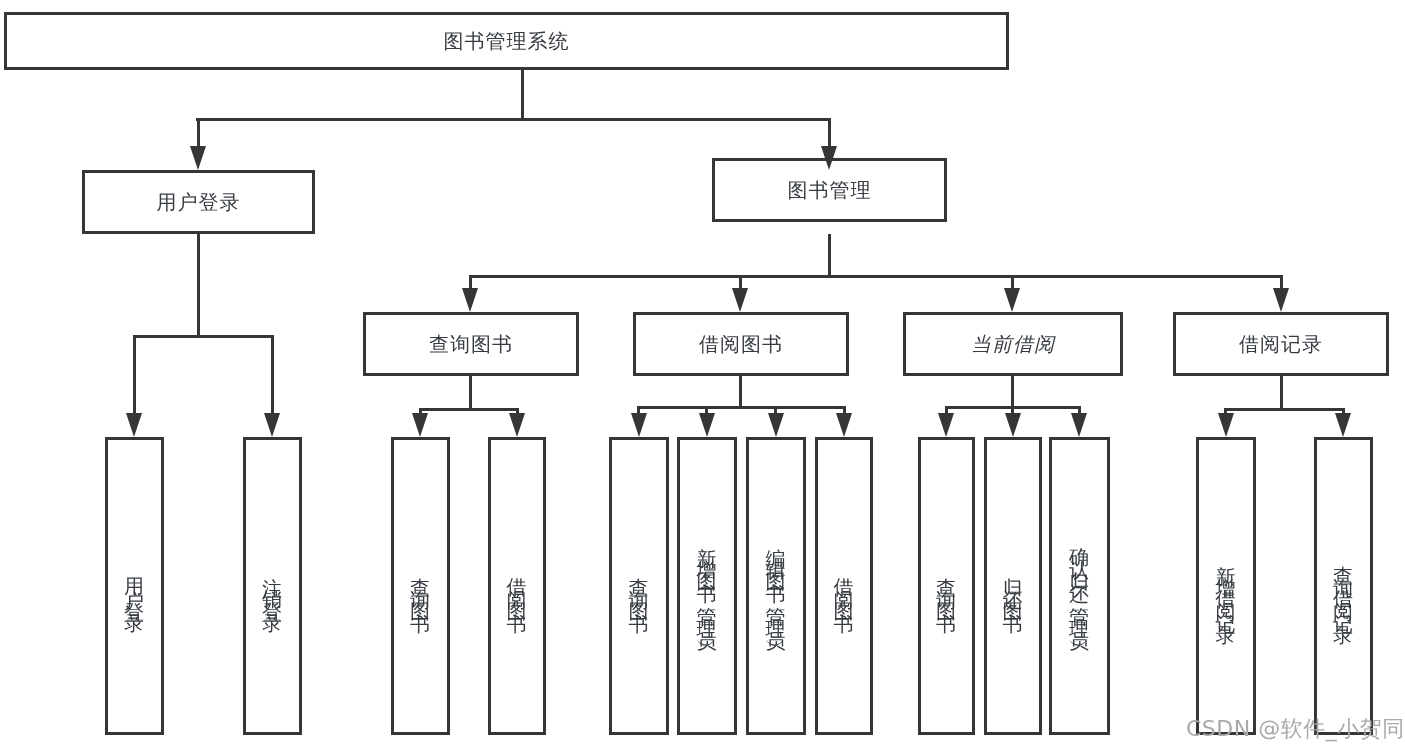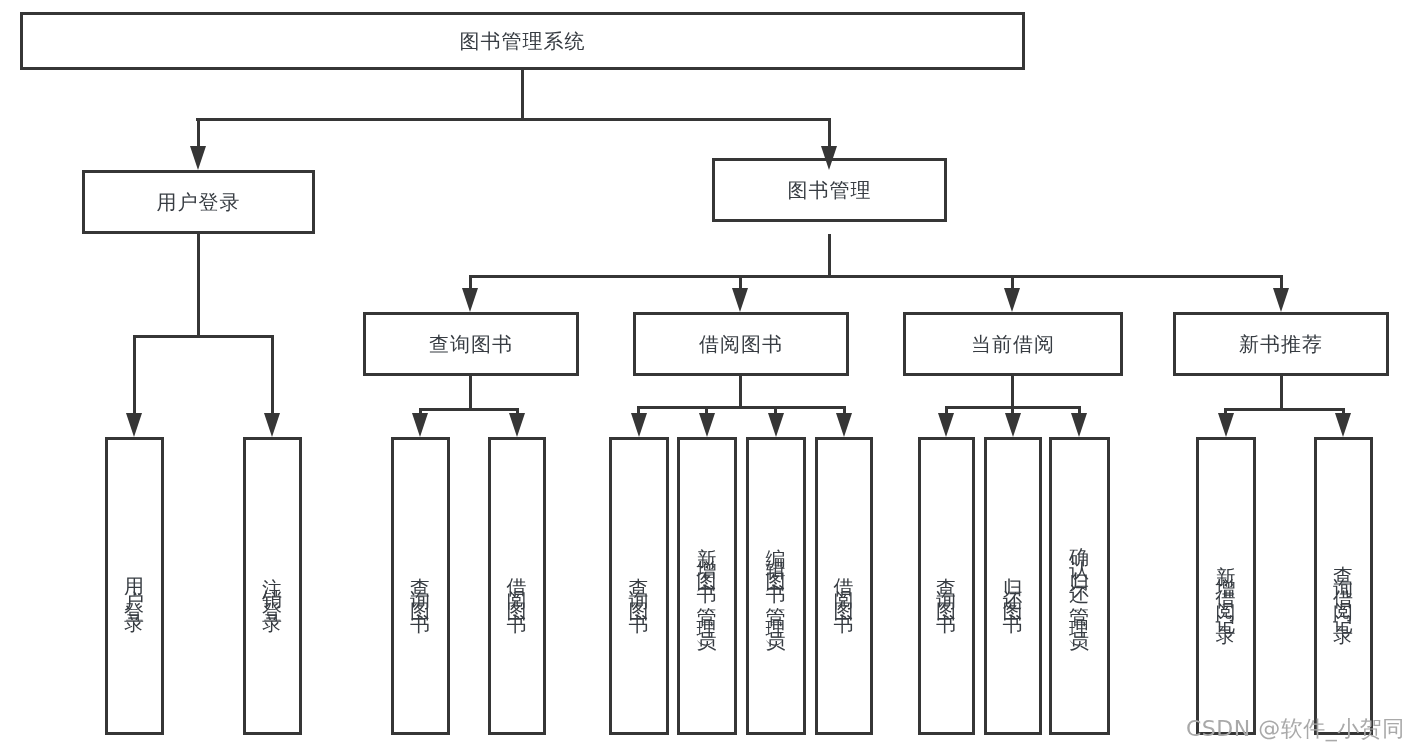--- a/index.html
+++ b/index.html
@@ -31,42 +31,42 @@
   }
   .watermark{
     position:absolute;left:1186px;top:714px;z-index:10;
     font-size:22px;color:#a9a9a9;white-space:nowrap;
     letter-spacing:0.5px;
   }
 </style>
 </head>
 <body>
 
-<div class="box h" style="left:20px;top:12px;width:1005px;height:58px;">
+<div class="box h" style="left:4px;top:12px;width:1005px;height:58px;">
   <span>图书管理系统</span>
 </div>
 
 <div class="box h" style="left:82px;top:170px;width:233px;height:64px;">
   <span>用户登录</span>
 </div>
 <div class="box h" style="left:712px;top:158px;width:235px;height:64px;">
   <span>图书管理</span>
 </div>
 
 <div class="box h" style="left:363px;top:312px;width:216px;height:64px;">
   <span>查询图书</span>
 </div>
 <div class="box h" style="left:633px;top:312px;width:216px;height:64px;">
   <span>借阅图书</span>
 </div>
-<div class="box h" style="left:903px;top:312px;width:220px;height:64px;">
+<div class="box h" style="left:903px;top:312px;width:220px;height:64px;font-style:italic;">
   <span>当前借阅</span>
 </div>
 <div class="box h" style="left:1173px;top:312px;width:216px;height:64px;">
-  <span>新书推荐</span>
+  <span>借阅记录</span>
 </div>
 
 <div class="box v" style="left:105px;top:437px;width:59px;height:298px;">
   <span>用户登录</span>
 </div>
 <div class="box v" style="left:243px;top:437px;width:59px;height:298px;">
   <span>注销登录</span>
 </div>
 <div class="box v" style="left:391px;top:437px;width:59px;height:298px;">
   <span>查询图书</span>

